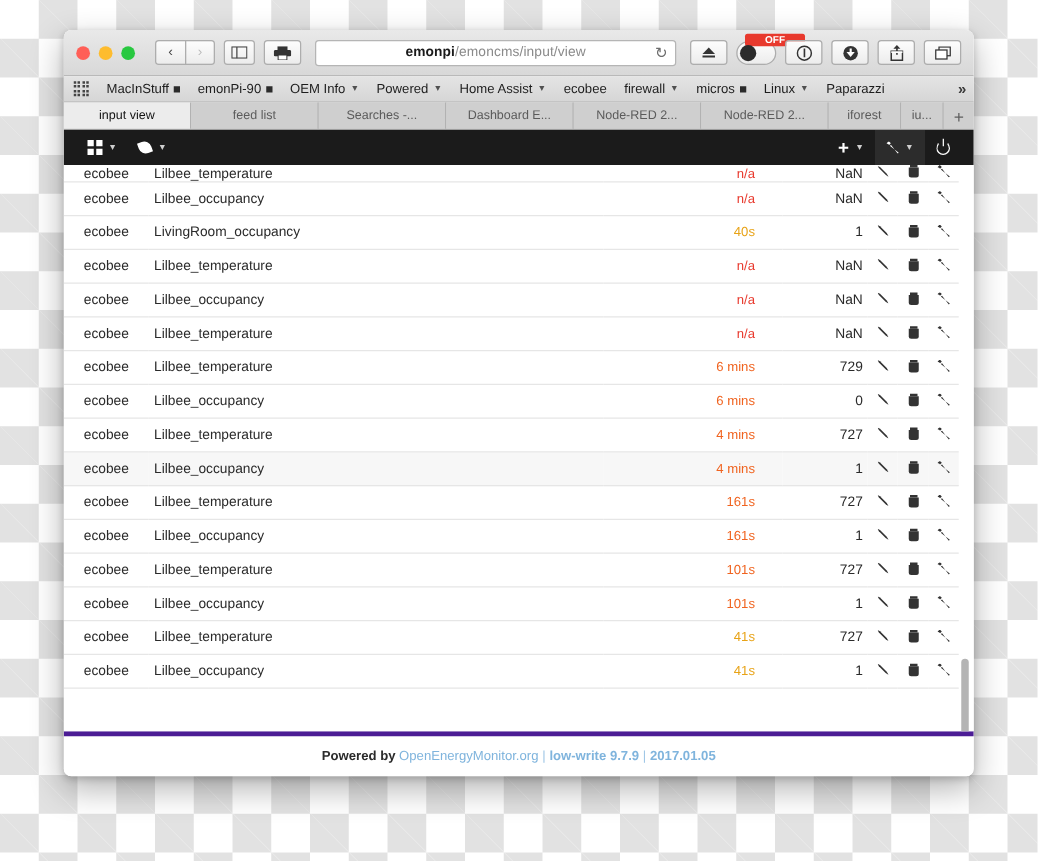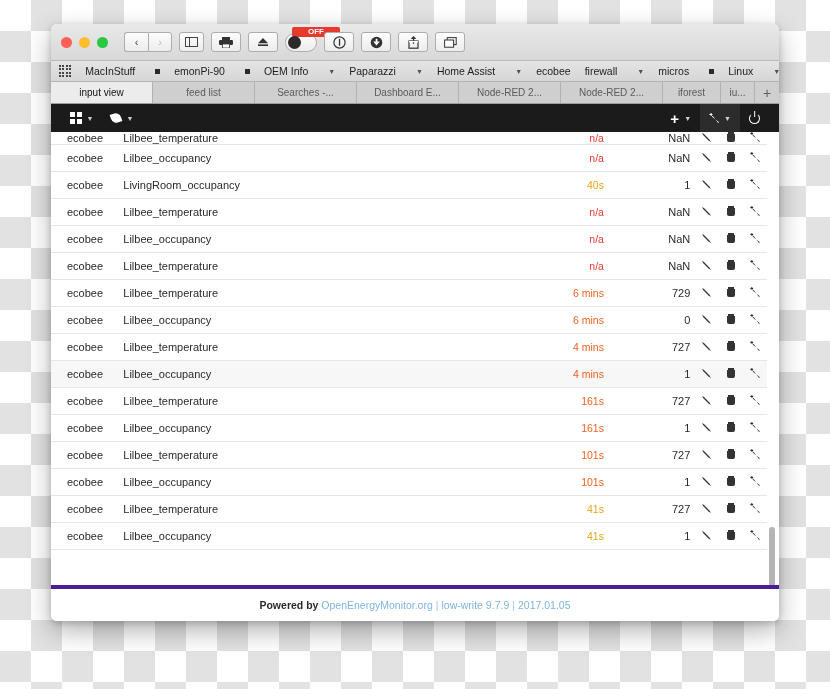--- a/index.html
+++ b/index.html
@@ -92,21 +92,21 @@
   
   .bookmarks {
     height: 21px;
     background: linear-gradient(to bottom,#e4e4e4,#d6d6d6);
     border-bottom: 1px solid #b4b4b4;
     display: flex; align-items: center;
     padding: 0 8px; gap: 14px;
     font-size: 10.5px; color: #1d1d1d;
     flex: none;
   }
-  .bm { display: flex; align-items: center; gap: 20px; white-space: nowrap; }
+  .bm { display: flex; align-items: center; gap: 4px; white-space: nowrap; }
   .bm .caret { font-size: 7px; color: #505050; }
   .bm .sq { width:5px; height:5px; background:#2b2b2b; display:inline-block; }
   .grid9 {
     display: grid; grid-template-columns: repeat(4,2px);
     grid-template-rows: repeat(4,2px); gap: 1.4px;
   }
   .grid9 i { background: #444; width:2px; height:2px; display:block; }
   .chev2 { margin-left: auto; font-size: 12px; color:#3a3a3a; font-weight:bold; letter-spacing:-2px;}
 
   
@@ -219,21 +219,21 @@
   
   .footer {
     height: 36px; background:#fff;
     border-top: 4px solid #4c1d95;
     display:flex; align-items:center; justify-content:center;
     font-size: 10.5px; flex: none;
   }
   .footer b { color:#2b2b2b; }
   .footer .lnk { color:#7fb4dd; }
   .footer .sep { color:#9fc7e6; margin: 0 3px; }
-  .footer .meta { color:#7fb4dd; }
+  .footer .meta { color:#7fb4dd;font-weight:bold; }
 </style>
 </head>
 <body>
 
 <div id="window">
 
   <div class="toolbar">
     <div class="traffic">
       <div class="dot red"></div>
       <div class="dot yellow"></div>
@@ -253,20 +253,24 @@
     </div>
 
     <div class="tbtn" style="min-width:30px">
       <svg width="14" height="11" viewBox="0 0 14 11">
         <rect x="3" y="0" width="8" height="3" fill="#333"></rect>
         <rect x="0" y="3" width="14" height="5" rx="1.2" fill="#333"></rect>
         <rect x="3.5" y="7" width="7" height="4" fill="#fff" stroke="#333" stroke-width="0.8"></rect>
       </svg>
     </div>
 
+    <div class="urlbar">
+      <span class="urltext"><b>emonpi</b><span>/emoncms/input/view</span></span>
+      <span class="reload">↻</span>
+    </div>
 
     <div class="tbtn" style="min-width:30px">
       <svg width="12" height="10" viewBox="0 0 12 10">
         <polygon points="6,1 11,6.2 1,6.2" fill="#333"></polygon>
         <rect x="1" y="7.4" width="10" height="1.6" fill="#333"></rect>
       </svg>
     </div>
 
     <div class="toggle-off">
       <span class="offbadge">OFF</span>
@@ -331,21 +335,21 @@
     </span>
     <span class="bm">
       <span>emonPi-90</span>
       <span class="sq"></span>
     </span>
     <span class="bm">
       <span>OEM Info</span>
       <span class="caret">▼</span>
     </span>
     <span class="bm">
-      <span>Paparazzi</span>
+      <span>Powered</span>
       <span class="caret">▼</span>
     </span>
     <span class="bm">
       <span>Home Assist</span>
       <span class="caret">▼</span>
     </span>
     <span class="bm">
       <span>ecobee</span>
     </span>
     <span class="bm">
@@ -354,21 +358,21 @@
     </span>
     <span class="bm">
       <span>micros</span>
       <span class="sq"></span>
     </span>
     <span class="bm">
       <span>Linux</span>
       <span class="caret">▼</span>
     </span>
     <span class="bm">
-      <span>Dashboard</span>
+      <span>Paparazzi</span>
     </span>
     <span class="chev2">»</span>
   </div>
 
   <div class="tabs">
     <div class="tab active">input view</div>
     <div class="tab">feed list</div>
     <div class="tab">Searches -...</div>
     <div class="tab">Dashboard E...</div>
     <div class="tab">Node-RED 2...</div>

